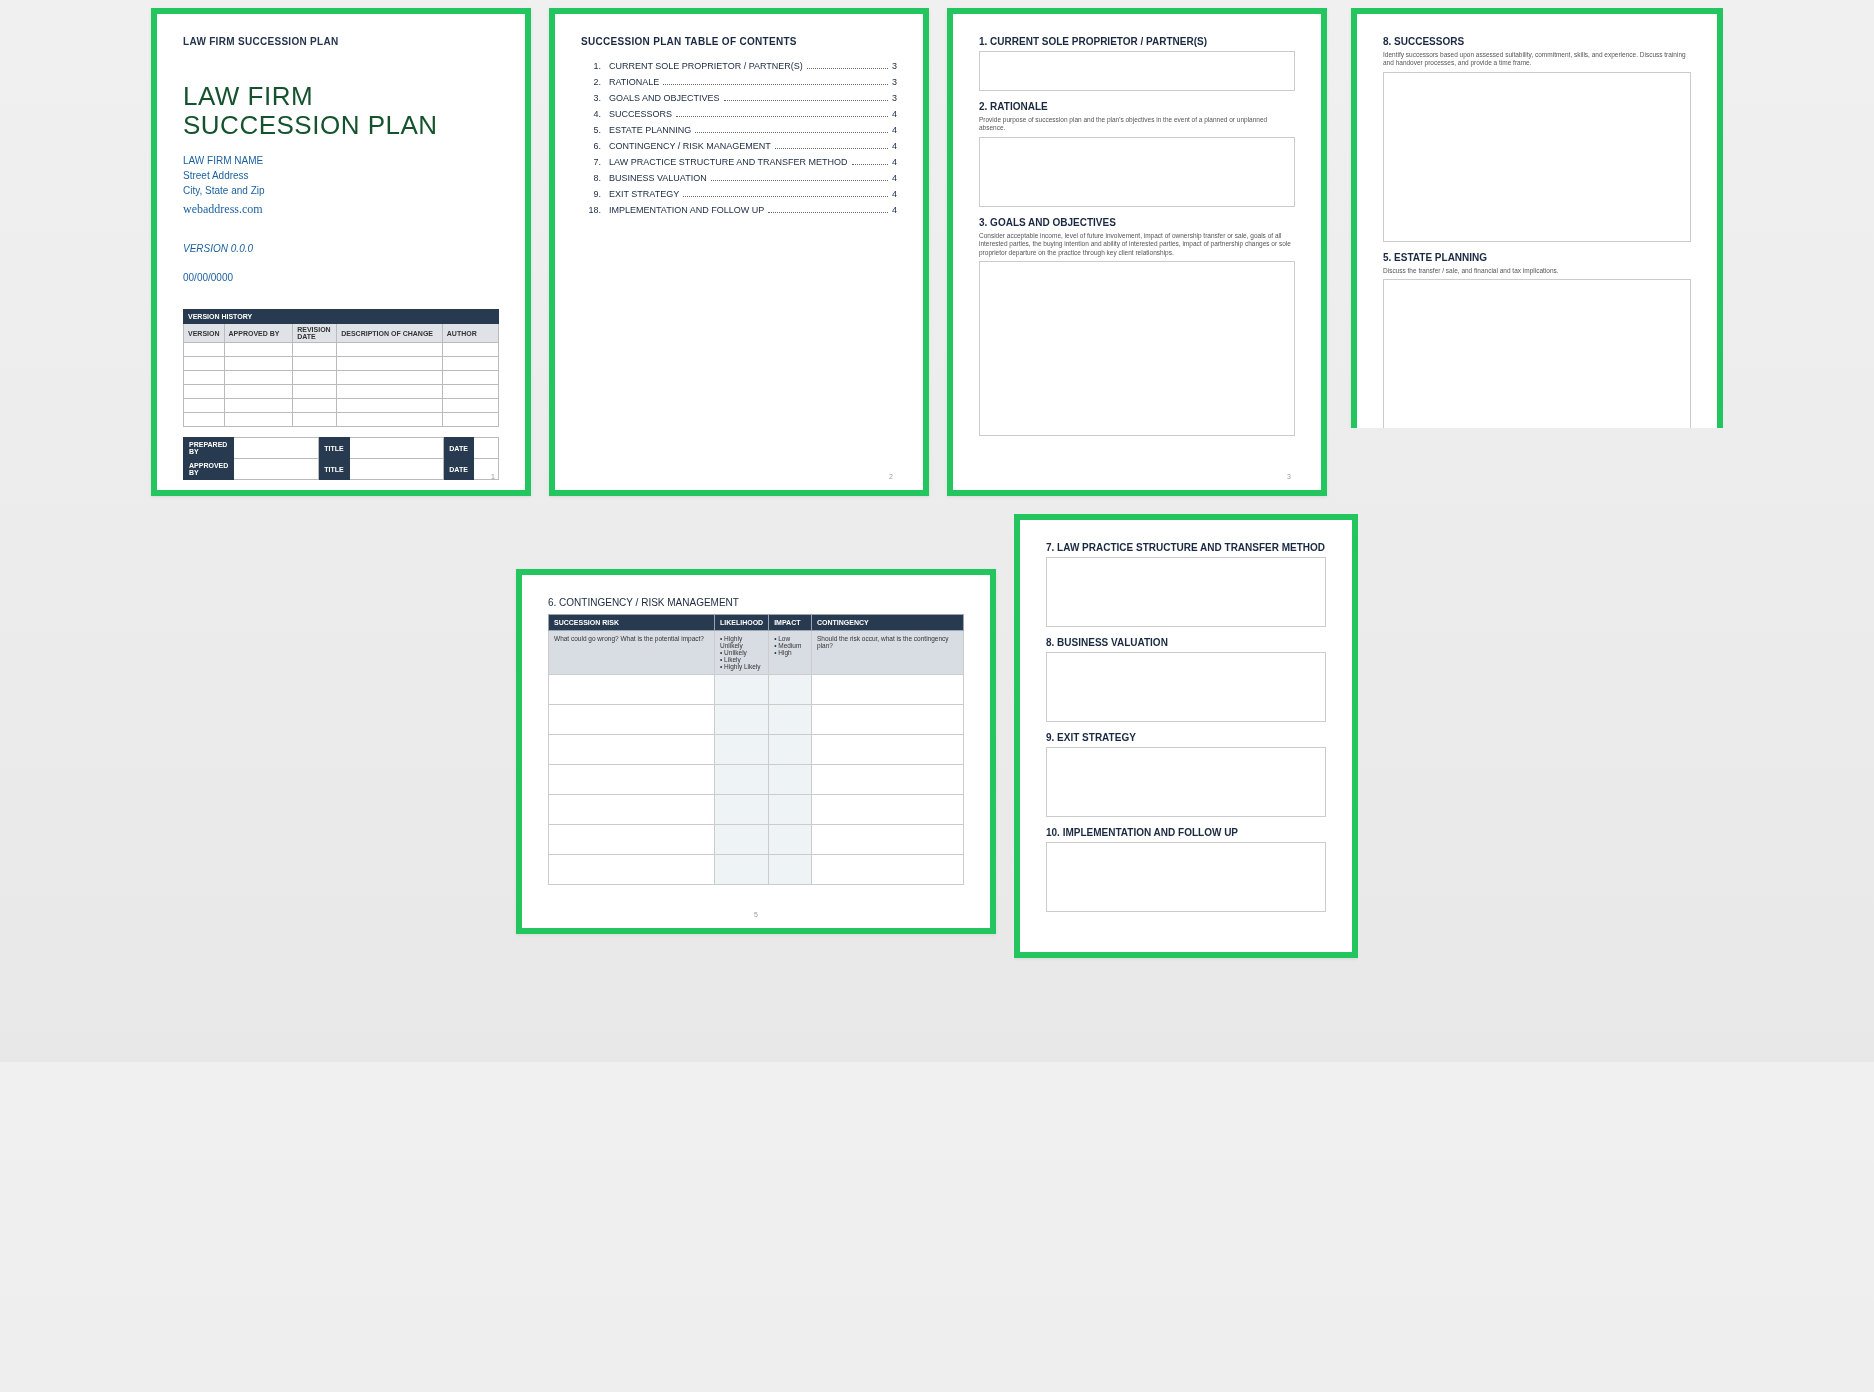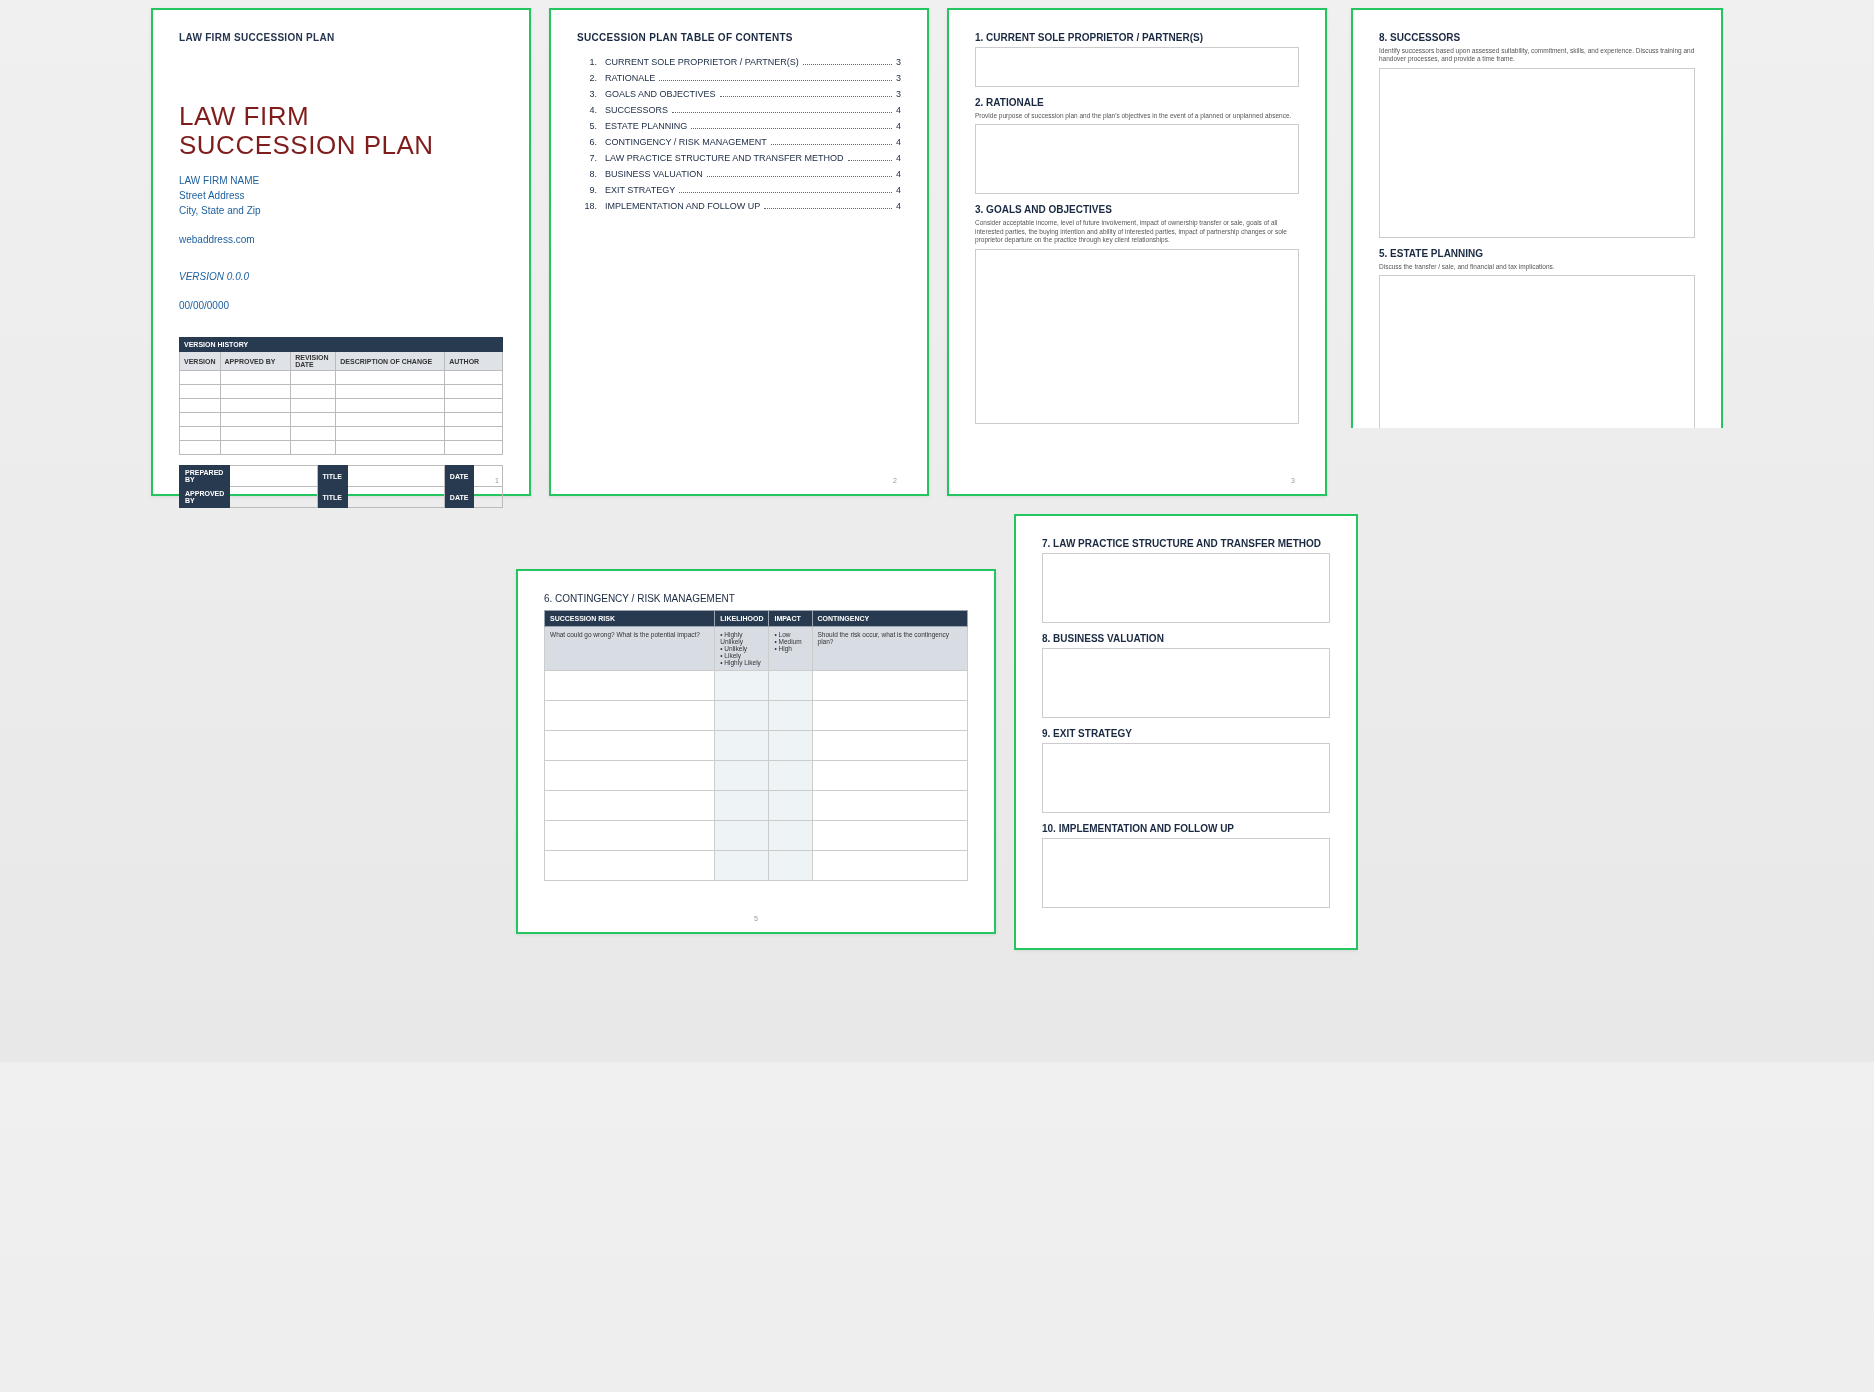--- a/index.html
+++ b/index.html
@@ -5,41 +5,41 @@
   * { box-sizing: border-box; margin: 0; padding: 0; }
   body {
     background: linear-gradient(to bottom, #f0f0f0, #e8e8e8);
     font-family: Arial, Helvetica, sans-serif;
     padding: 8px;
     color: #1a2942;
   }
   .grid { display:flex; flex-wrap:wrap; gap:18px; justify-content:center; }
   .page {
     background:#fff;
-    border:2px solid #22c55e;
+    border:6px solid #22c55e;
     box-shadow: 0 1px 3px rgba(0,0,0,0.08);
     position:relative;
     padding:22px 26px 30px 26px;
   }
   .page .pgnum {
     position:absolute;
     bottom:10px; right:30px;
     font-size:7px; color:#999;
   }
   
   .p1,.p2,.p3 { width:380px; height:488px; }
   .p4 { width:372px; height:420px; margin-left:6px;}
   .p5 { width:480px; height:365px; margin-top:55px;}
   .p6 { width:344px; height:420px; }
 
   
   .p1 .hdr { font-size:10px; font-weight:bold; color:#25344f; letter-spacing:0.3px;}
-  .p1 .title { font-size:26px; font-weight:300; color:#7f1d1d; line-height:1.1; margin-top:59px; letter-spacing:0.5px;}
+  .p1 .title { font-size:26px; font-weight:300; color:#14532d; line-height:1.1; margin-top:35px; letter-spacing:0.5px;}
   .p1 .firm { color:#1b5f9e; font-size:10px; margin-top:14px; line-height:1.5;}
-  .p1 .web  { color:#1b5f9e; font-size:10px; margin-top:16px;}
+  .p1 .web  { color:#1b5f9e; font-size:12px; margin-top:4px;font-family:Liberation Serif, serif;}
   .p1 .ver  { color:#1b5f9e; font-size:10px; margin-top:26px;font-style:italic;}
   .p1 .date { color:#1b5f9e; font-size:10px; margin-top:18px;}
   .vh { width:100%; border-collapse:collapse; margin-top:26px; font-size:7px;}
   .vh th, .vh td { border:1px solid #bbb; height:14px; padding:2px 4px; text-align:left;}
   .vh .bar th { background:#283a50; color:#fff; font-weight:bold; border:1px solid #283a50;}
   .vh .hdr2 th{ background:#dfe3e8; color:#333; font-weight:bold;}
   .sig { width:100%; border-collapse:collapse; margin-top:10px; font-size:7px;}
   .sig th { background:#283a50; color:#fff; font-weight:bold; padding:3px 5px; text-align:left; border:1px solid #283a50;}
   .sig td { border:1px solid #bbb; height:14px;}
 

